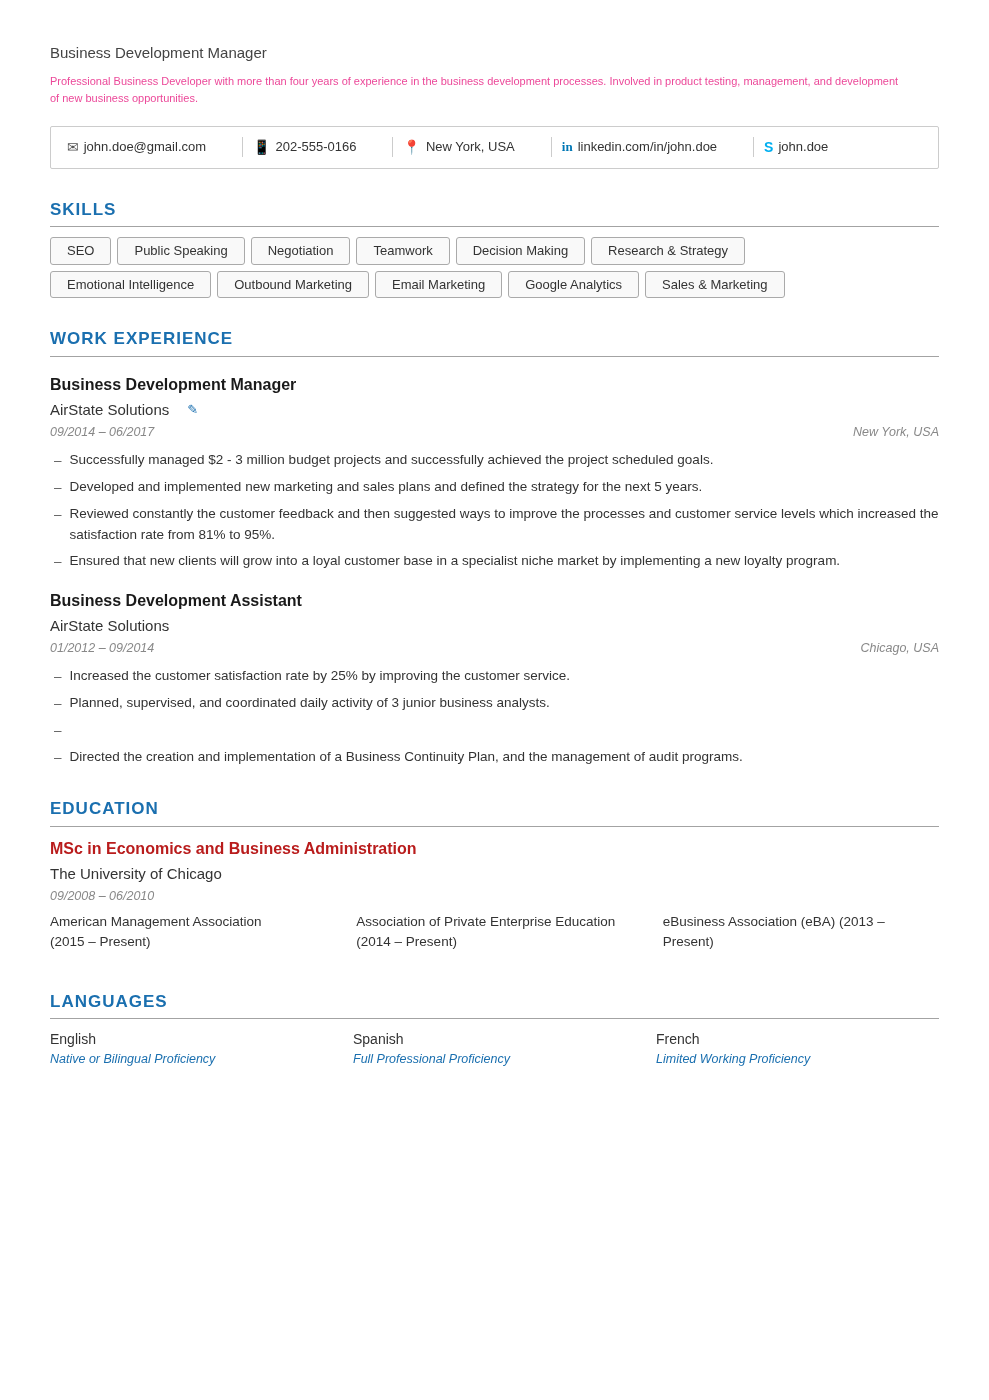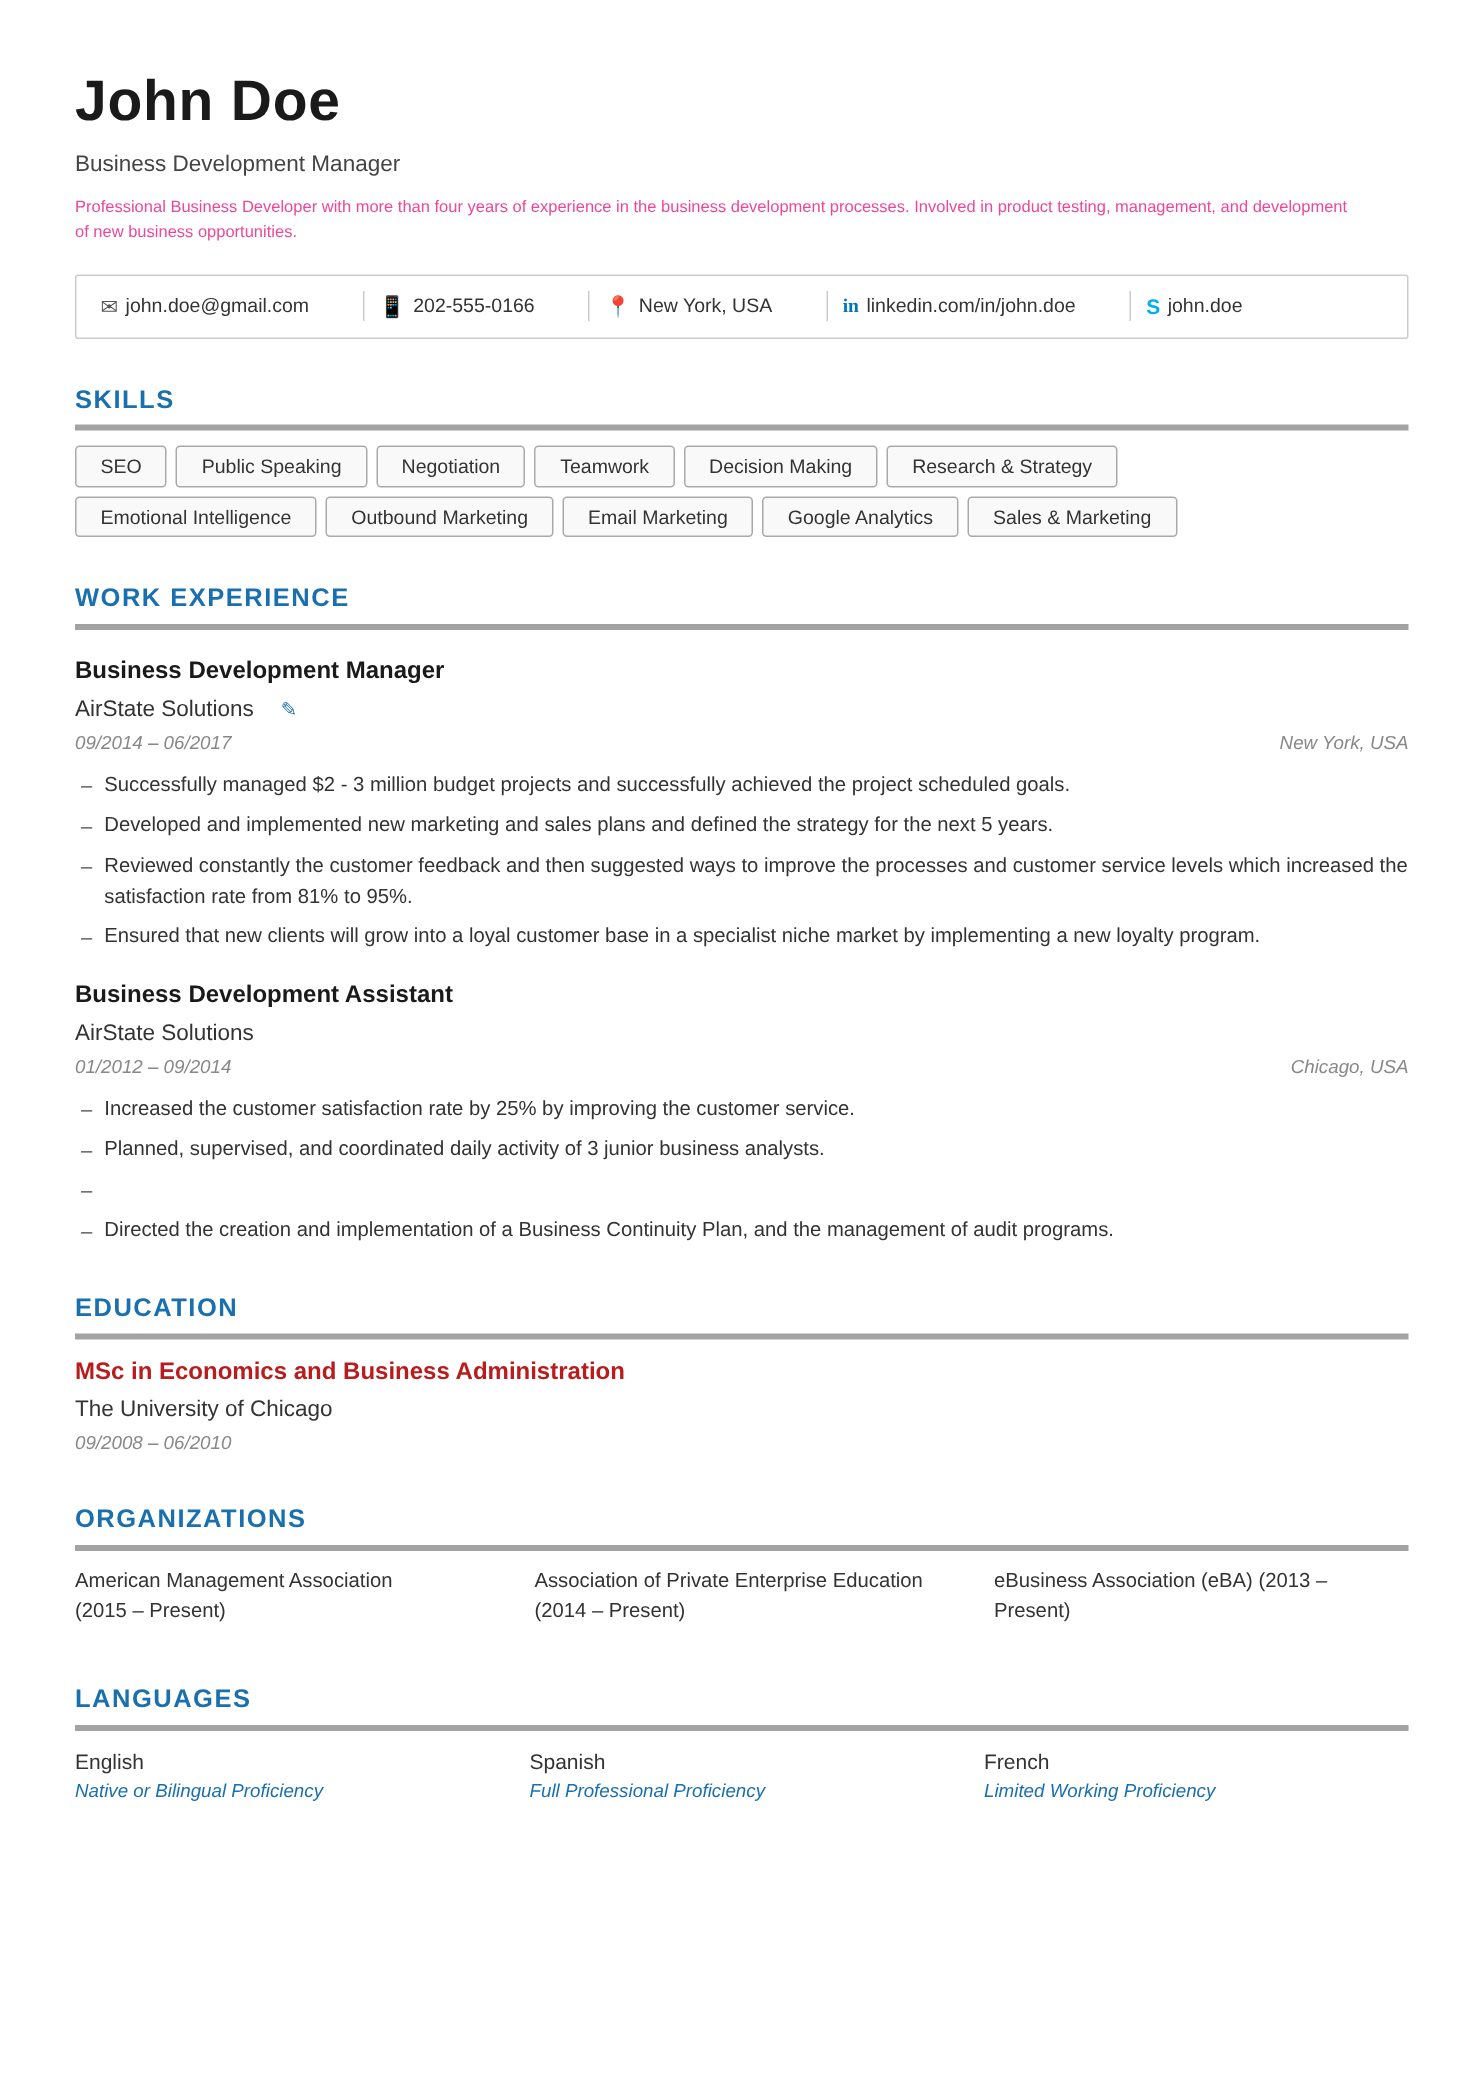--- a/index.html
+++ b/index.html
@@ -63,21 +63,21 @@
       margin: 0 10px;
     }
     .section-title {
       font-size: 17px;
       font-weight: bold;
       color: #1a6faf;
       text-transform: uppercase;
       letter-spacing: 1px;
       margin-top: 28px;
       margin-bottom: 10px;
-      border-bottom: 4px solid #a3a3a3;
+      border-bottom: 1px solid #a3a3a3;
       padding-bottom: 4px;
     }
     .skills-row {
       display: flex;
       flex-wrap: wrap;
       gap: 6px;
       margin-bottom: 6px;
     }
     .skill-tag {
       border: 1px solid #aaa;
@@ -174,21 +174,20 @@
     .lang-level {
       font-size: 12.5px;
       color: #1a6faf;
       font-style: italic;
     }
   </style>
 </head>
 <body>
 
 <div>
-  <h1 class="name">John Doe</h1>
   <div class="title">Business Development Manager</div>
   <div class="summary">Professional Business Developer with more than four years of experience in the business development processes. Involved in product testing, management, and development of new business opportunities.</div>
 </div>
 
 <div class="contact-bar">
   <div class="contact-item">
     <span class="contact-icon">✉</span>
     <span>john.doe@gmail.com</span>
   </div>
   <div class="contact-divider"></div>
@@ -299,21 +298,20 @@
   <div id="education-container">
       <div>
         <div class="edu-degree">MSc in Economics and Business Administration</div>
         <div class="edu-school">The University of Chicago</div>
         <div class="date-text" style="margin-top: 2px;">09/2008 – 06/2010</div>
       </div>
     </div>
 </div>
 
 <div>
-  <div class="section-title">ORGANIZATIONS</div>
   <div class="org-grid" id="org-container">
       <div class="org-item" style="white-space: pre-line;">American Management Association
 (2015 – Present)</div>
       <div class="org-item" style="white-space: pre-line;">Association of Private Enterprise Education
 (2014 – Present)</div>
       <div class="org-item" style="white-space: pre-line;">eBusiness Association (eBA) (2013 – Present)</div>
       <div class="org-item" style="white-space: pre-line;"></div>
     </div>
 </div>
 

